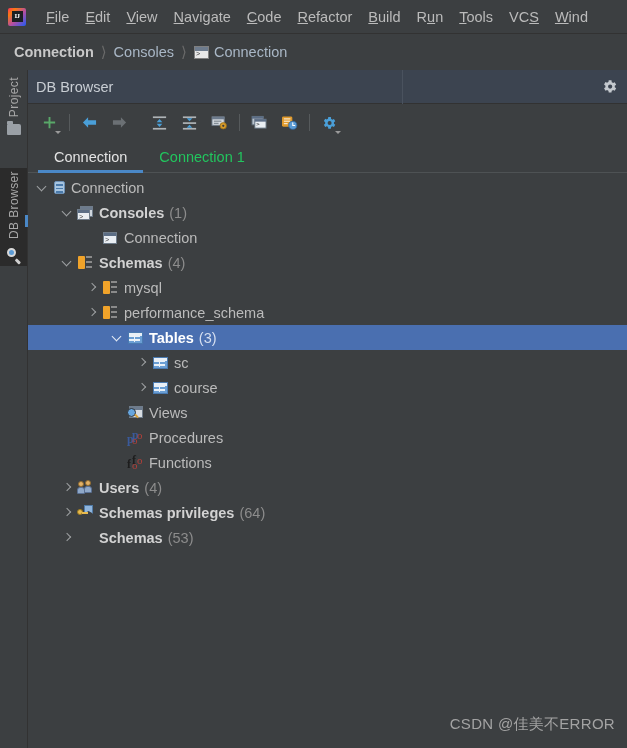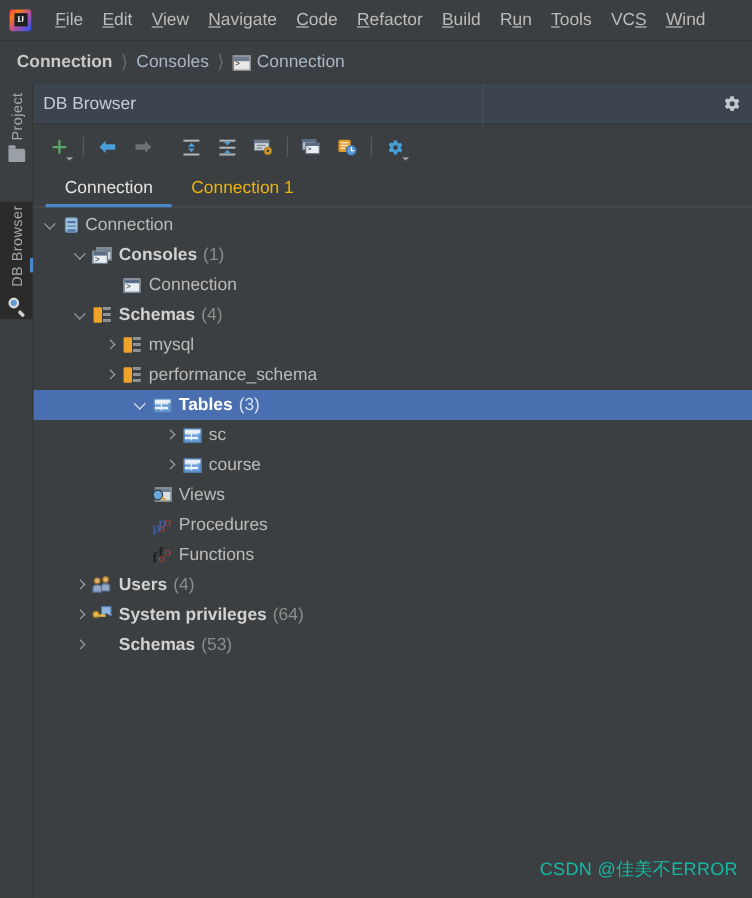--- a/index.html
+++ b/index.html
@@ -208,21 +208,21 @@
   .tabs {
     height: 32px;
     display: flex; align-items: flex-end;
     padding-left: 10px;
     background: #3c3f41;
     border-bottom: 1px solid #4e5254;
     position: relative;
   }
   .tab {
     font-size: 14.5px;
-    color: #eab308;
+    color: #22c55e;
     padding: 3px 16px 7px 16px;
     position: relative;
     cursor: default;
     white-space: nowrap;
   }
   .tab.active { color: #e3e3e3; }
   .tab.active::after {
     content: ""; position: absolute;
     left: 0; right: 0; bottom: -1px;
     height: 3px; background: #4a88c7;
@@ -460,21 +460,21 @@
     width: 9px; height: 9px;
     background: #8fb5dd; border: 1px solid #4f7aa6;
     clip-path: polygon(0 0, 100% 0, 100% 100%, 50% 72%, 0 100%);
   }
 
   
   .watermark {
     position: absolute;
     right: 12px; bottom: 14px;
     font-size: 15px;
-    color: #14b8a6;
+    color: #a3a3a3;
     letter-spacing: 0.3px;
     white-space: nowrap;
   }
 </style>
 </head>
 <body>
 
 <div id="app">
 
   <div class="menubar">
@@ -754,21 +754,21 @@
           <span class="count">(4)</span>
         </div>
         <div class="row">
           <span style="display:inline-block;width:33px;flex:0 0 auto"></span>
           <span class="arrow right"></span>
           <span class="ticon ic-priv">
             <span class="flag"></span>
             <span class="key"></span>
             <span class="kst"></span>
           </span>
-          <span class="label b">System privileges</span>
+          <span class="label b">Schemas privileges</span>
           <span class="count">(64)</span>
         </div>
         <div class="row">
           <span style="display:inline-block;width:33px;flex:0 0 auto"></span>
           <span class="arrow right"></span>
           <span class="ticon"></span>
           <span class="label b">Schemas</span>
           <span class="count">(53)</span>
         </div>
       </div>

